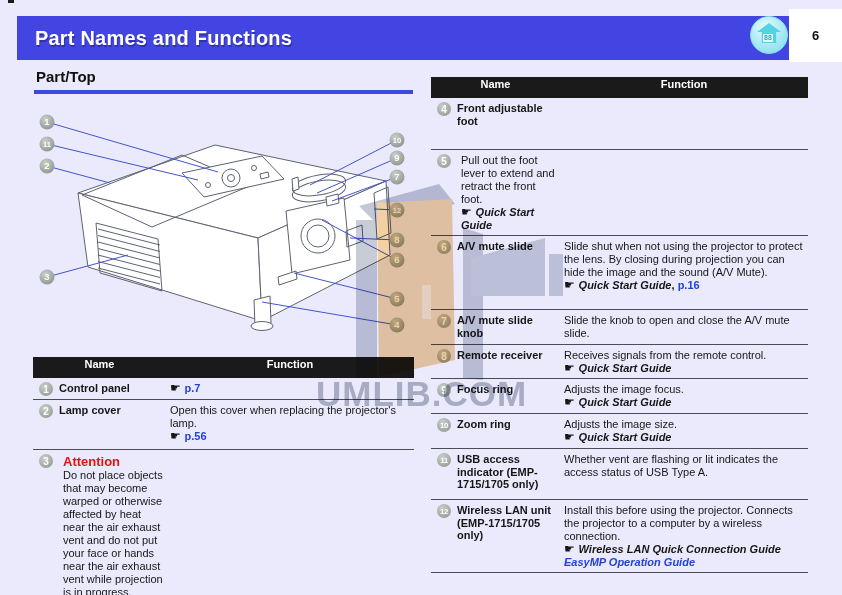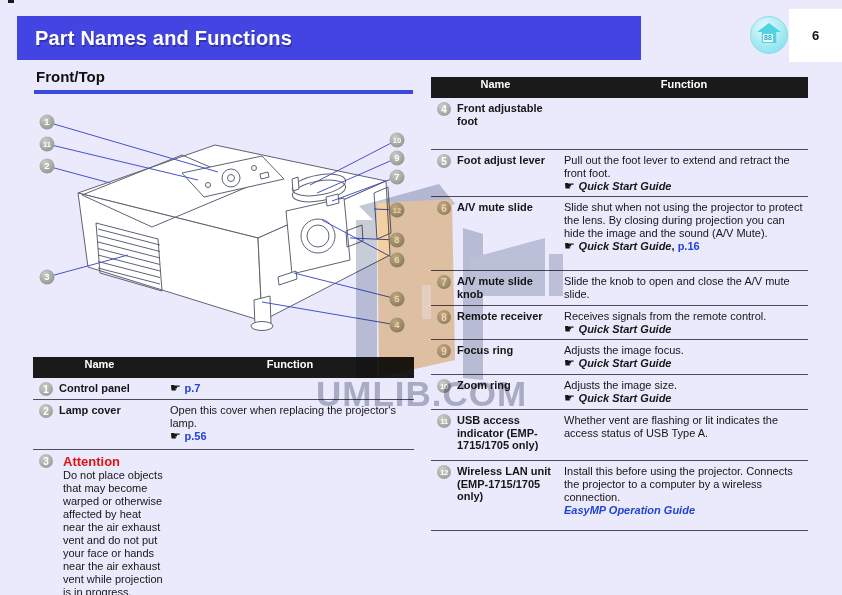--- a/index.html
+++ b/index.html
@@ -8,21 +8,21 @@
   }
   *{box-sizing:border-box;}
   html,body{margin:0;padding:0;}
   body{
     width:842px;height:595px;position:relative;overflow:hidden;
     background:var(--bg);font-family:"Liberation Sans",sans-serif;color:#161616;
   }
   .corner-mark{position:absolute;left:8px;top:0;width:6px;height:3px;background:#1a1a1a;}
 
   
-  .header-bar{position:absolute;left:17px;top:16px;width:624px;height:44px;background:var(--bar);display:flex;align-items:center;}
+  .header-bar{position:absolute;left:17px;top:16px;width:772px;height:44px;background:var(--bar);display:flex;align-items:center;}
   .header-title{color:#fff;font-size:20px;font-weight:bold;padding-left:18px;letter-spacing:.2px;
     text-shadow:1px 1.5px 0 rgba(20,20,90,.4);}
   .pageno-box{position:absolute;left:789px;top:9px;width:53px;height:53px;background:#ffffff;
     display:flex;align-items:center;justify-content:center;font-weight:bold;font-size:13px;color:#111;}
   .top-btn{position:absolute;left:749px;top:15px;width:40px;height:48px;cursor:pointer;}
   .top-circle{position:absolute;left:1px;top:1px;width:38px;height:38px;border-radius:50%;
     background:radial-gradient(circle at 40% 30%,#e6fbfd,#9fe8f2 60%,#7adcea);border:1px solid #8adce8;}
   .top-house{position:absolute;left:8px;top:8px;width:24px;height:20px;background:#52d2e2;
     clip-path:polygon(50% 0,100% 45%,80% 45%,80% 100%,20% 100%,20% 45%,0 45%);}
   .top-glyph{position:absolute;left:14px;top:19px;font-size:7px;font-weight:bold;color:#2aa8bc;
@@ -73,21 +73,21 @@
   <span class="header-title">Part Names and Functions</span>
 </div>
 <div class="top-btn">
   <div class="top-circle"></div>
   <div class="top-house"></div>
   <span class="top-glyph">88</span>
   <span class="top-label">TOP</span>
 </div>
 <div class="pageno-box">6</div>
 
-<div class="section-heading">Front/Top</div>
+<div class="section-heading">Part/Top</div>
 <div class="section-rule"></div>
 
 <svg class="diagram" viewBox="0 0 392 260" xmlns="http://www.w3.org/2000/svg">
   <defs>
     <radialGradient id="badgeGrad" cx="38%" cy="30%" r="80%">
       <stop offset="0" stop-color="#c8cec8"></stop>
         <stop offset="1" stop-color="#8c928c"></stop>
     </radialGradient>
   </defs>
   <g stroke="#5d6370" stroke-width="1" fill="none" stroke-linejoin="round">
@@ -208,21 +208,20 @@
       <div class="trow" style="min-height: 52px;">
         <div class="badge-cell">
           <div class="num-badge">4</div>
         </div>
         <div class="cell name-cell">Front adjustable foot</div>
       </div>
       <div class="trow" style="min-height: 45px;">
         <div class="badge-cell">
           <div class="num-badge">5</div>
         </div>
-        <div class="cell name-cell">Foot adjust lever</div>
         <div class="cell func-cell">
           <div class="fline"><span class="t-n">Pull out the foot lever to extend and retract the front foot.</span></div>
           <div class="fline"><span class="t-ptr">☛ </span><span class="t-i">Quick Start Guide</span></div>
         </div>
       </div>
       <div class="trow" style="min-height: 74px;">
         <div class="badge-cell">
           <div class="num-badge">6</div>
         </div>
         <div class="cell name-cell">A/V mute slide</div>
@@ -279,20 +278,21 @@
           <div class="fline"><span class="t-n">Whether vent are flashing or lit indicates the access status of USB Type A.</span></div>
         </div>
       </div>
       <div class="trow" style="min-height: 70px;">
         <div class="badge-cell">
           <div class="num-badge two">12</div>
         </div>
         <div class="cell name-cell">Wireless LAN unit (EMP-1715/1705 only)</div>
         <div class="cell func-cell">
           <div class="fline"><span class="t-n">Install this before using the projector. Connects the projector to a computer by a wireless connection.</span></div>
+          <div class="fline"><span class="t-ptr">☛ </span><span class="t-i">Wireless LAN Quick Connection Guide</span></div>
           <div class="fline"><span class="t-linki">EasyMP Operation Guide</span></div>
         </div>
       </div>
     </div>
 </div>
 
 <div class="watermark">
   <svg width="842" height="595" viewBox="0 0 842 595" xmlns="http://www.w3.org/2000/svg">
     <polygon points="318,206 398,184 414,204 334,222" fill="#c4c8d4"></polygon>
     <rect x="315" y="220" width="21" height="158" fill="#c8ccd6"></rect>

